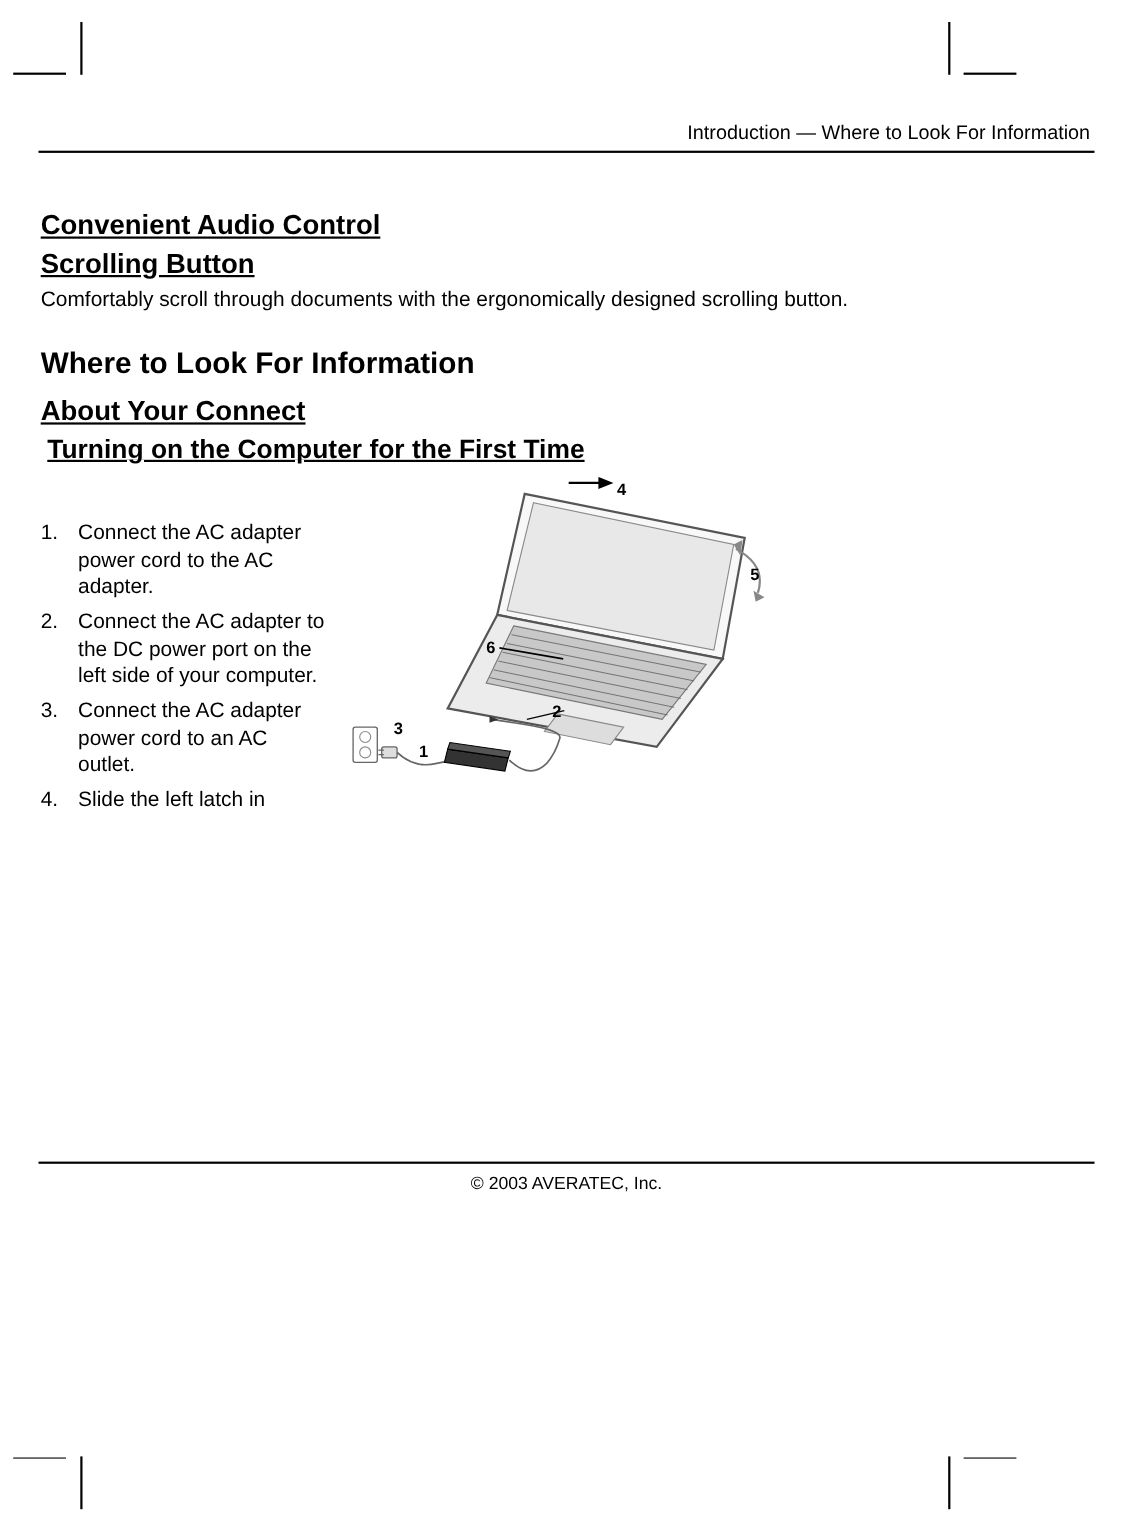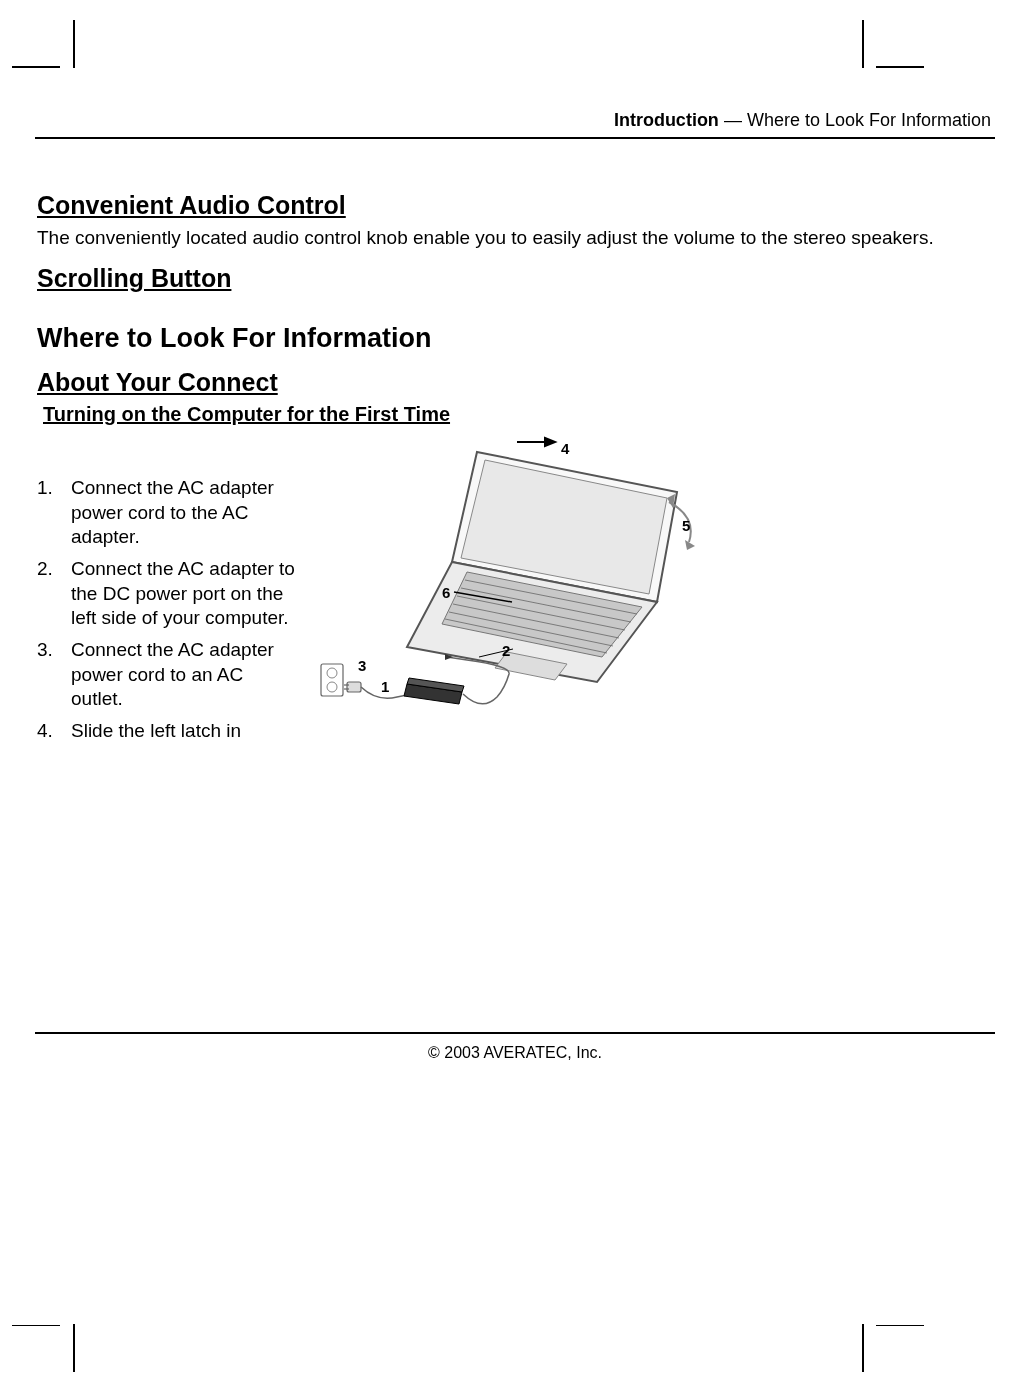--- a/index.html
+++ b/index.html
@@ -41,21 +41,21 @@
       margin: 0 auto;
       padding-top: 110px;
     }
     .header-bar {
       text-align: right;
       font-size: 18px;
       padding: 0 4px 6px 0;
       border-bottom: 2px solid #000;
     }
     .header-bold {
-      font-weight: bold;
+      font-weight: normal;
     }
     .content {
       padding: 52px 2px 0 2px;
     }
     .subhead {
       font-size: 25px;
       font-weight: bold;
       text-decoration: underline;
       margin-bottom: 6px;
     }
@@ -114,21 +114,21 @@
       font-family: Arial, sans-serif;
     }
     .c4 { left: 254px; top: 8px; }
     .c5 { left: 375px; top: 85px; }
     .c6 { left: 135px; top: 152px; }
     .c2 { left: 195px; top: 210px; }
     .c3 { left: 51px; top: 225px; }
     .c1 { left: 74px; top: 246px; }
     .footer {
       position: absolute;
-      top: 1032px;
+      top: 1056px;
       left: 50%;
       transform: translateX(-50%);
       width: 960px;
     }
     .footer-line {
       border-top: 2.5px solid #000;
       padding-top: 10px;
       text-align: center;
       font-size: 16px;
     }
@@ -145,28 +145,28 @@
 <div class="crop-mark crop-h bottom-left-h"></div>
 <div class="crop-mark crop-h bottom-right-h"></div>
 
 <div class="page">
   <div class="header-bar">
     <span class="header-bold">Introduction</span><span> — </span><span>Where to Look For Information</span>
   </div>
 
   <div class="content">
     <div class="subhead">Convenient Audio Control</div>
-    <p class="para">The conveniently located audio control knob enable you to easily adjust the volume to the stereo speakers.</p>
 
     <div class="subhead">Scrolling Button</div>
+    <p class="para">Comfortably scroll through documents with the ergonomically designed scrolling button.</p>
 
     <div class="h1">Where to Look For Information</div>
     <div class="subhead">About Your Connect</div>
 
-    <div class="subhead" style="font-size:20px; margin-left:6px">Turning on the Computer for the First Time</div>
+    <div class="subhead" style="font-size:24px; margin-left:6px">Turning on the Computer for the First Time</div>
 
     <div class="quick-start-row">
       <div class="steps">
         <ol>
           <li>Connect the AC adapter power cord to the AC adapter.</li>
           <li>Connect the AC adapter to the DC power port on the left side of your computer.</li>
           <li>Connect the AC adapter power cord to an AC outlet.</li>
           <li>Slide the left latch in</li>
         </ol>
       </div>

